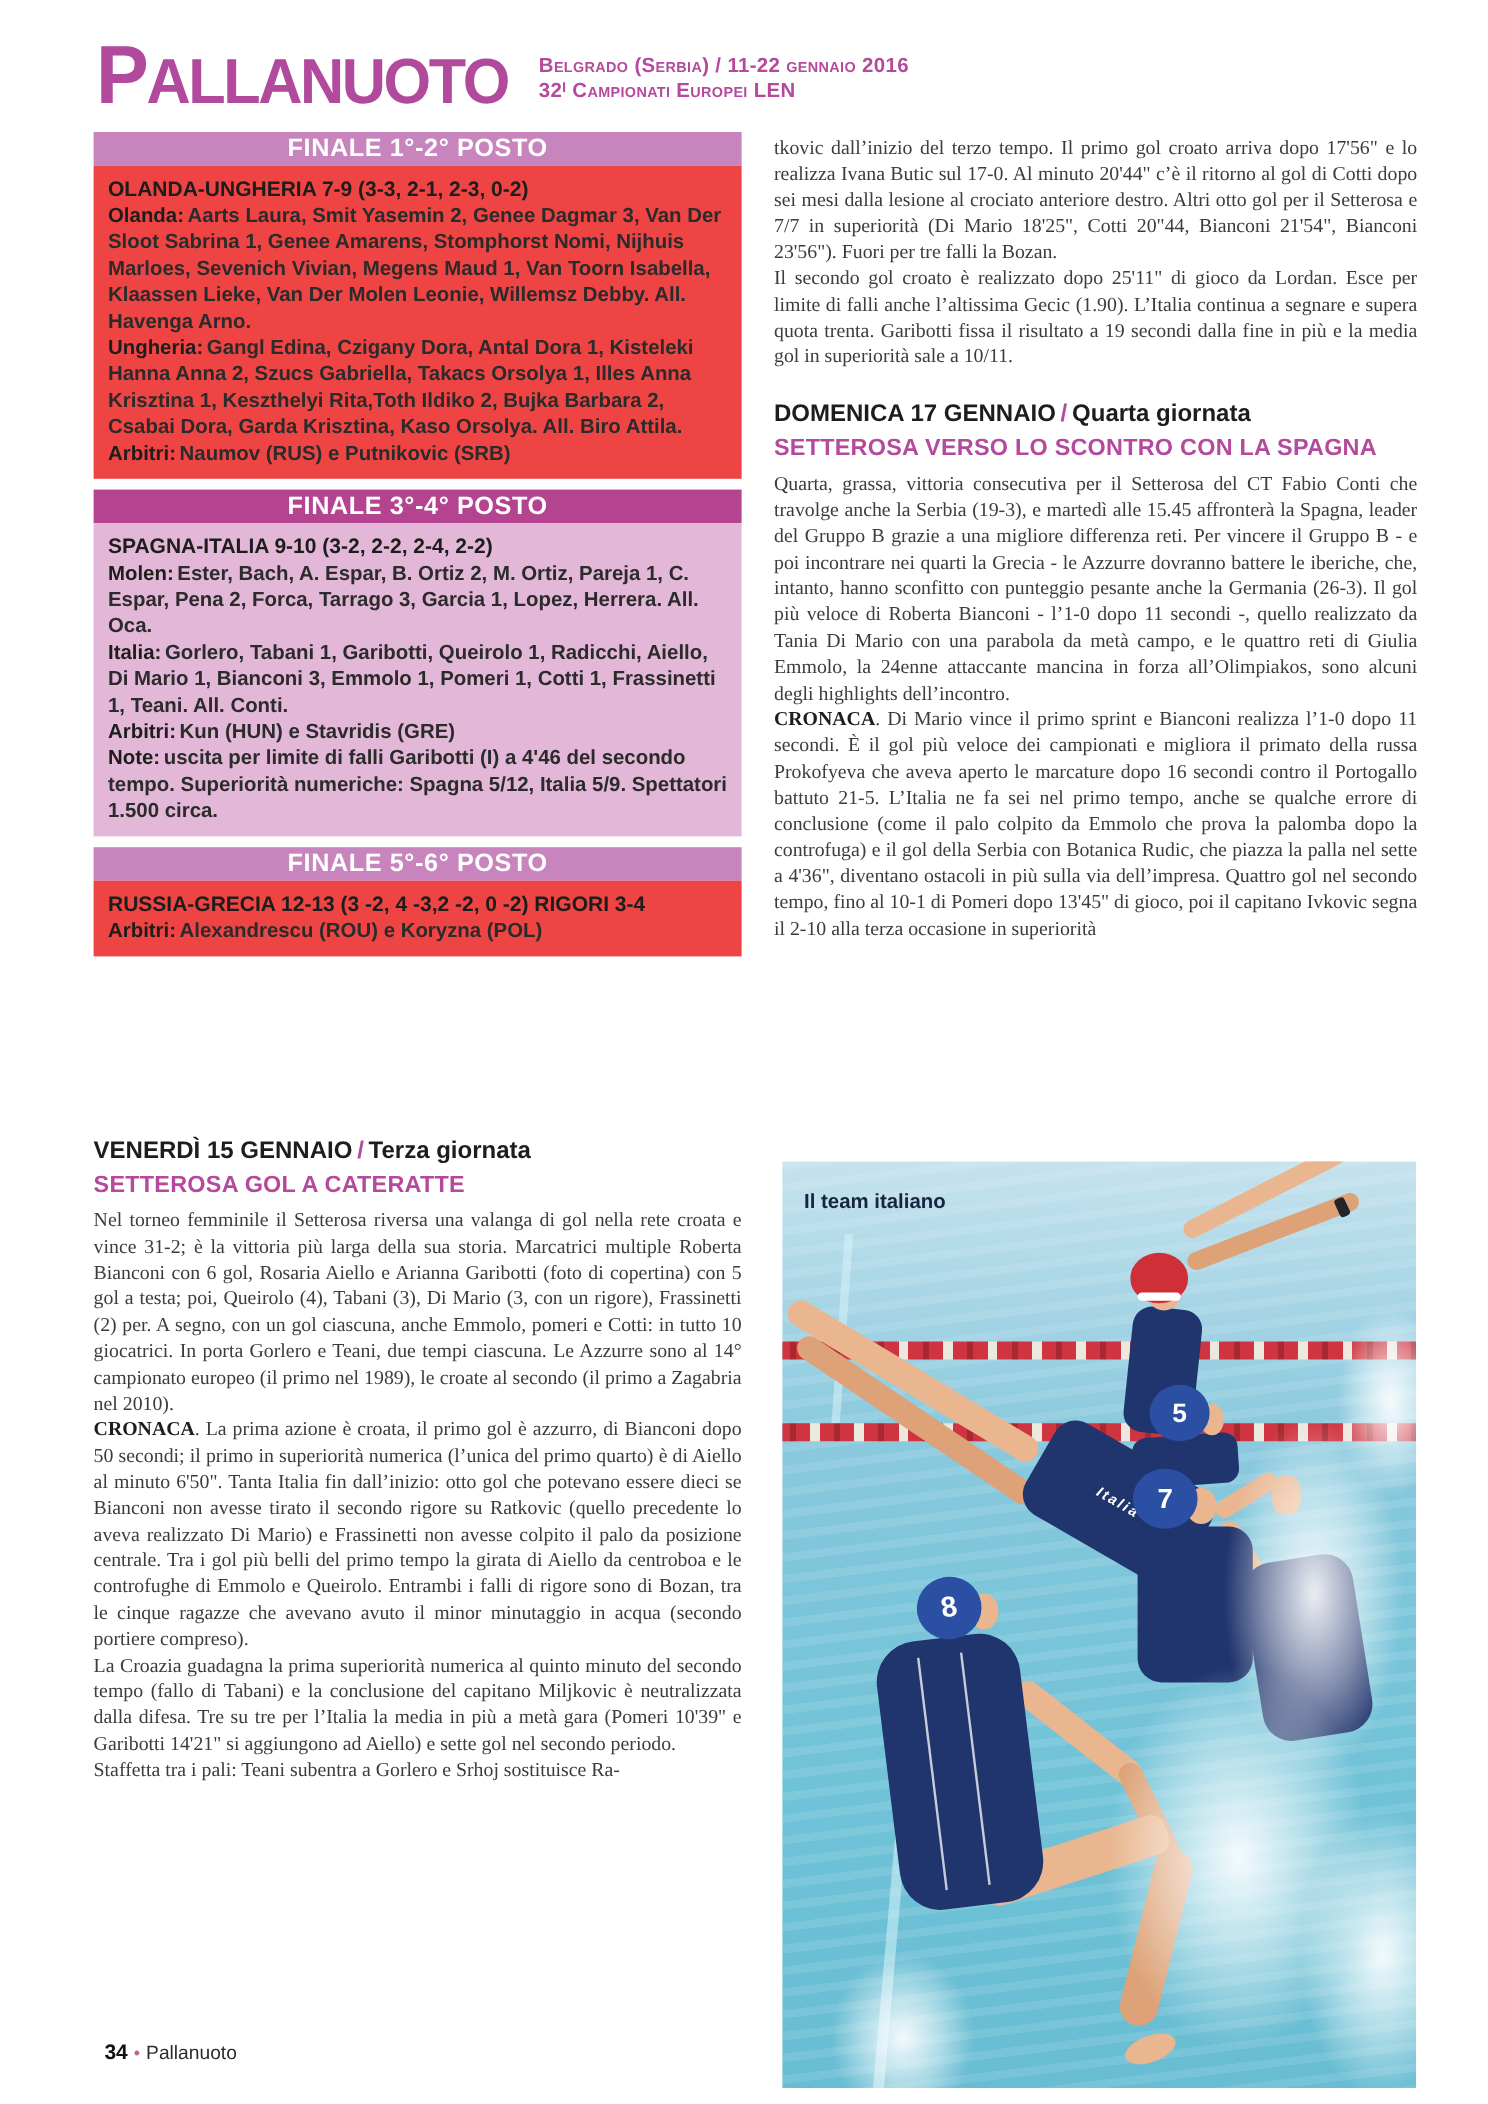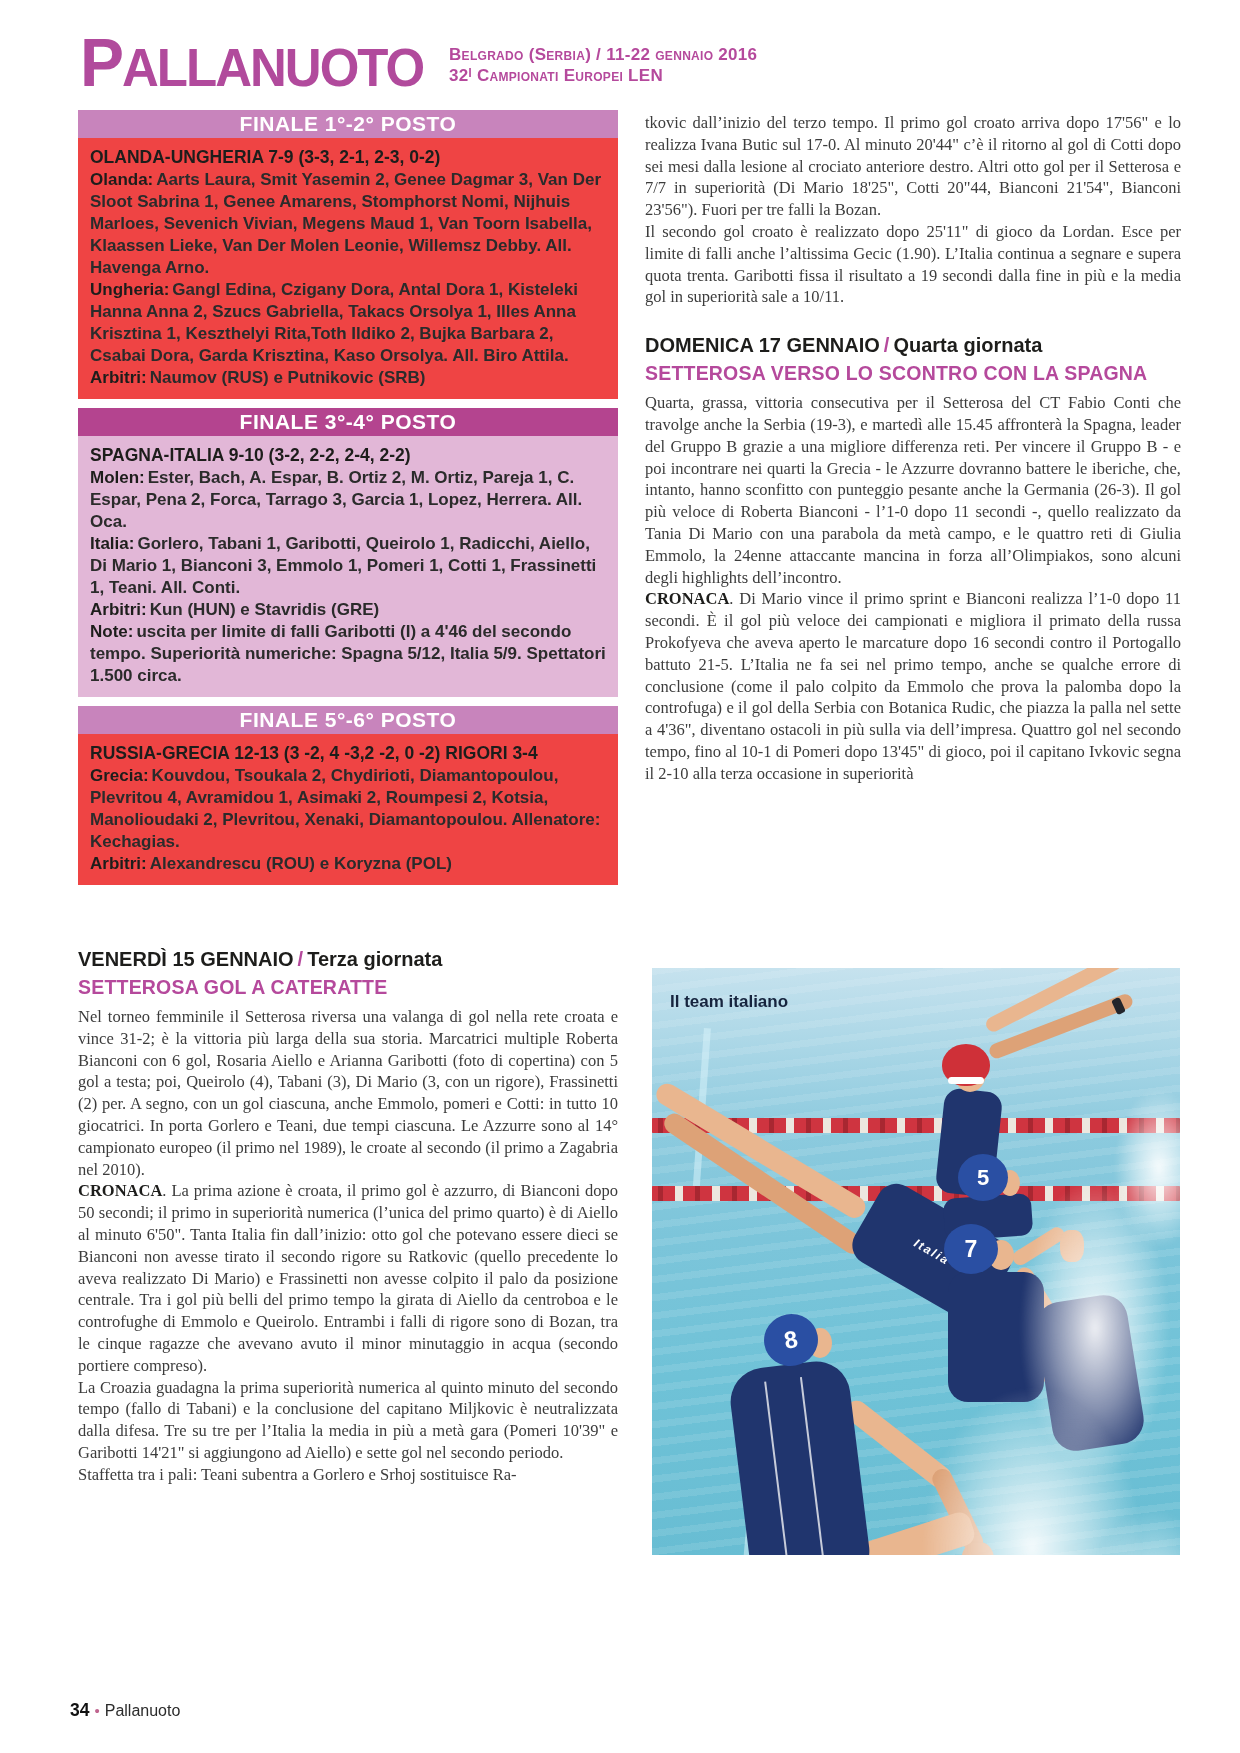--- a/index.html
+++ b/index.html
@@ -33,21 +33,21 @@
   #left-article{left:78px;top:948px;}
   .col-right{position:absolute;left:645px;top:112px;width:536px;}
   .date-line{font-size:20px;font-weight:bold;color:#1d1d1b;margin:0 0 5px;}
   .date-line .sep{color:#b5499c;padding:0 4px;}
   .headline{font-size:19.5px;font-weight:bold;color:#b5499c;margin:0 0 7px;letter-spacing:.2px;}
   .body-par{font-size:16.5px;line-height:21.8px;text-align:justify;margin:0;color:#3c3c3c;font-family:Liberation Serif, serif;}
   .body-par b{color:#1d1d1b;}
   .col-right .date-line{margin-top:26px;}
 
   
-  .photo{position:absolute;left:652px;top:968px;width:528px;height:587px;overflow:hidden;
+  .photo{position:absolute;left:652px;top:968px;width:528px;height:772px;overflow:hidden;
          background:linear-gradient(180deg,#c6e2ee 0%,#a9d6e6 14%,#8ccade 28%,#7cc5da 46%,#6fc2d7 70%,#68bdd3 100%);}
   .photo-caption{position:absolute;left:18px;top:24px;font-size:17px;font-weight:bold;color:#16243e;z-index:30;}
   .rope{position:absolute;left:-6px;right:-6px;height:15px;border-radius:8px;z-index:4;
         background:repeating-linear-gradient(90deg,#cf3440 0 12px,#a82731 12px 17px,#cf3440 17px 29px,#ece7df 29px 37px);}
   #rope1{top:150px;} #rope2{top:218px;}
   .ripple{position:absolute;inset:0;z-index:2;
           background:repeating-linear-gradient(173deg,rgba(255,255,255,.10) 0 7px,rgba(255,255,255,0) 7px 18px);}
   .lane-mark{position:absolute;background:rgba(215,242,250,.55);z-index:3;}
   #lane-mark1{left:86px;top:520px;width:9px;height:265px;transform:rotate(5deg);}
   #lane-mark2{left:46px;top:60px;width:7px;height:170px;transform:rotate(4deg);}
@@ -102,21 +102,21 @@
   #s6-torso{left:392px;top:330px;width:92px;height:150px;border-radius:24px;transform:rotate(-9deg);}
   #s6-arm{left:368px;top:292px;width:84px;height:18px;transform:rotate(58deg);}
   
   #sp1{left:368px;top:210px;width:150px;height:300px;}
   #sp2{left:270px;top:420px;width:220px;height:320px;}
   #sp3{left:430px;top:540px;width:140px;height:240px;}
   #sp4{left:40px;top:660px;width:120px;height:140px;}
   #sp5{left:462px;top:120px;width:90px;height:160px;}
 
   
-  .footer{position:absolute;left:70px;top:1700px;font-size:16px;color:#2b2b2b;}
+  .footer{position:absolute;left:87px;top:1700px;font-size:16px;color:#2b2b2b;}
   .footer .page-num{font-weight:bold;font-size:17.5px;color:#111;}
   .footer .dot{color:#c0648f;padding:0 5px;font-size:15px;}
 </style>
 </head>
 <body>
 
 <div class="page">
 
   <div class="mag-title"><span class="initial">P</span><span class="rest">ALLANUOTO</span></div>
   <div class="mag-subtitle">
@@ -144,21 +144,20 @@
         <p class="roster"><b>Italia:</b><span>Gorlero, Tabani 1, Garibotti, Queirolo 1, Radicchi, Aiello, Di Mario 1, Bianconi 3, Emmolo 1, Pomeri 1, Cotti 1, Frassinetti 1, Teani. All. Conti.</span></p>
         <p class="roster"><b>Arbitri:</b><span>Kun (HUN) e Stavridis (GRE)</span></p>
         <p class="roster"><b>Note:</b><span>uscita per limite di falli Garibotti (I) a 4'46 del secondo tempo. Superiorità numeriche: Spagna 5/12, Italia 5/9. Spettatori 1.500 circa.</span></p>
       </div>
     </div>
 
     <div class="result-box box-light">
       <div class="box-header">FINALE 5°-6° POSTO</div>
       <div class="box-body">
         <p class="match-line">RUSSIA-GRECIA 12-13 (3 -2, 4 -3,2 -2, 0 -2) RIGORI 3-4</p>
-        <p class="roster"><b>Grecia:</b><span>Kouvdou, Tsoukala 2, Chydirioti, Diamantopoulou, Plevritou 4, Avramidou 1, Asimaki 2, Roumpesi 2, Kotsia, Manolioudaki 2, Plevritou, Xenaki, Diamantopoulou. Allenatore: Kechagias.</span></p>
         <p class="roster"><b>Arbitri:</b><span>Alexandrescu (ROU) e Koryzna (POL)</span></p>
       </div>
     </div>
   </div>
 
   <div class="article" id="left-article">
     <p class="date-line"><span>VENERDÌ 15 GENNAIO</span><span class="sep">/</span><span>Terza giornata</span></p>
     <p class="headline">SETTEROSA GOL A CATERATTE</p>
     <p class="body-par">Nel torneo femminile il Setterosa riversa una valanga di gol nella rete croata e vince 31-2; è la vittoria più larga della sua storia. Marcatrici multiple Roberta Bianconi con 6 gol, Rosaria Aiello e Arianna Garibotti (foto di copertina) con 5 gol a testa; poi, Queirolo (4), Tabani (3), Di Mario (3, con un rigore), Frassinetti (2) per. A segno, con un gol ciascuna, anche Emmolo, pomeri e Cotti: in tutto 10 giocatrici. In porta Gorlero e Teani, due tempi ciascuna. Le Azzurre sono al 14° campionato europeo (il primo nel 1989), le croate al secondo (il primo a Zagabria nel 2010).</p>
     <p class="body-par"><b>CRONACA</b><span>. La prima azione è croata, il primo gol è azzurro, di Bianconi dopo 50 secondi; il primo in superiorità numerica (l’unica del primo quarto) è di Aiello al minuto 6'50". Tanta Italia fin dall’inizio: otto gol che potevano essere dieci se Bianconi non avesse tirato il secondo rigore su Ratkovic (quello precedente lo aveva realizzato Di Mario) e Frassinetti non avesse colpito il palo da posizione centrale. Tra i gol più belli del primo tempo la girata di Aiello da centroboa e le controfughe di Emmolo e Queirolo. Entrambi i falli di rigore sono di Bozan, tra le cinque ragazze che avevano avuto il minor minutaggio in acqua (secondo portiere compreso).</span></p>

